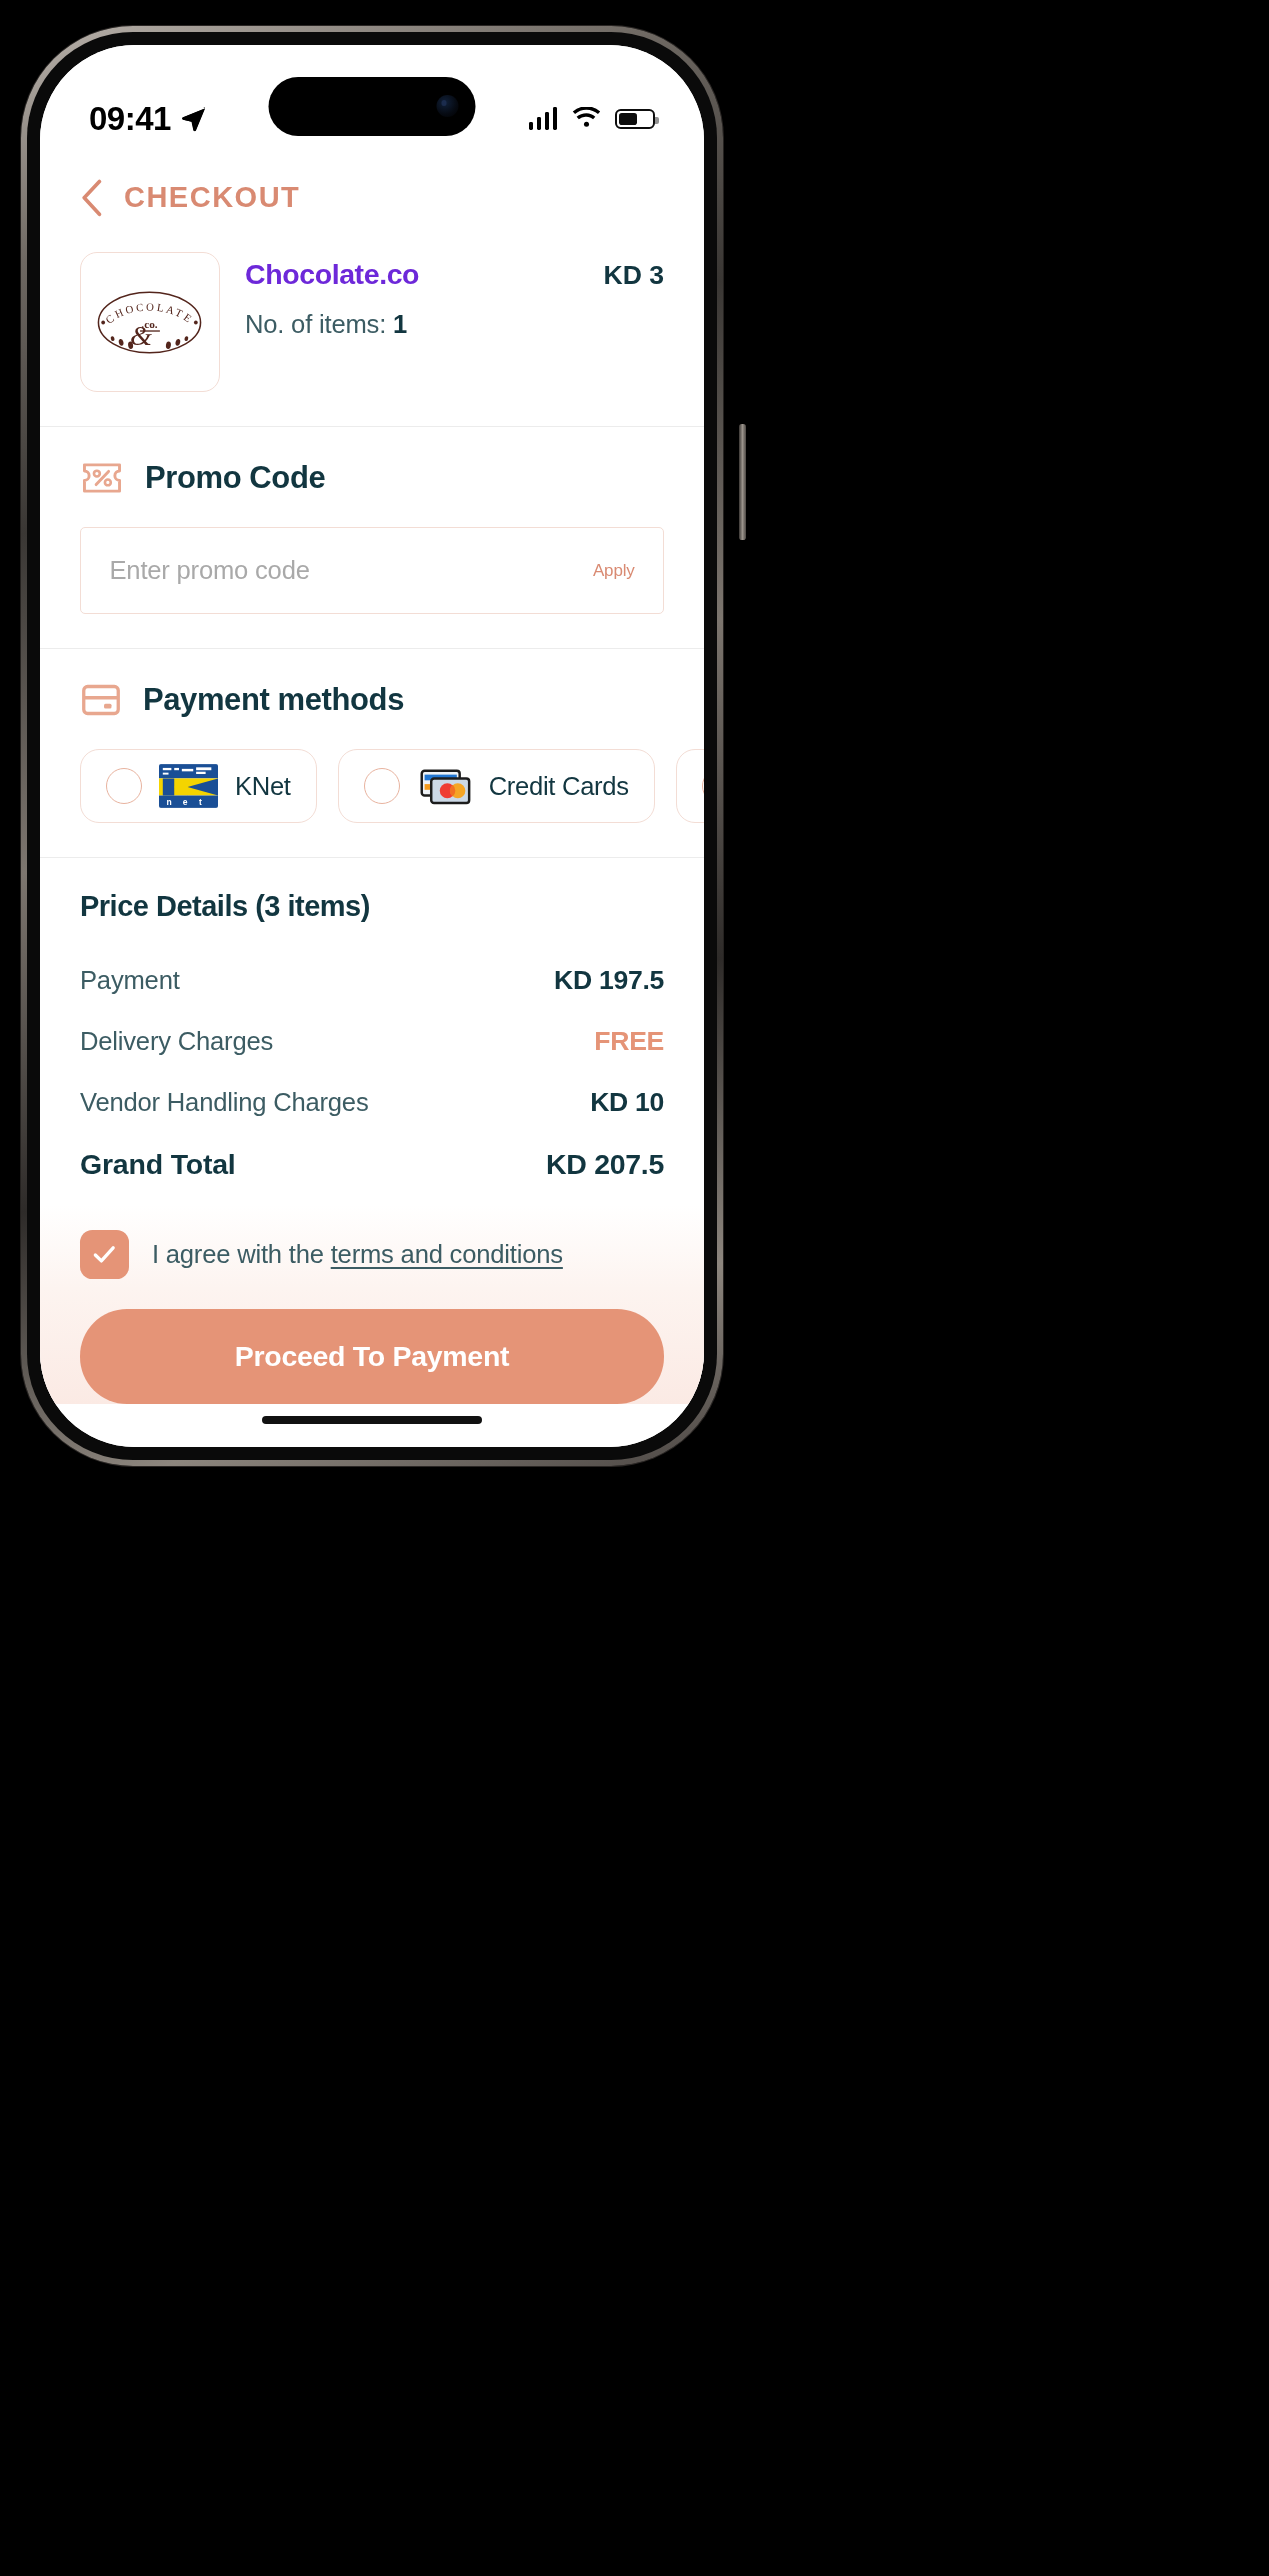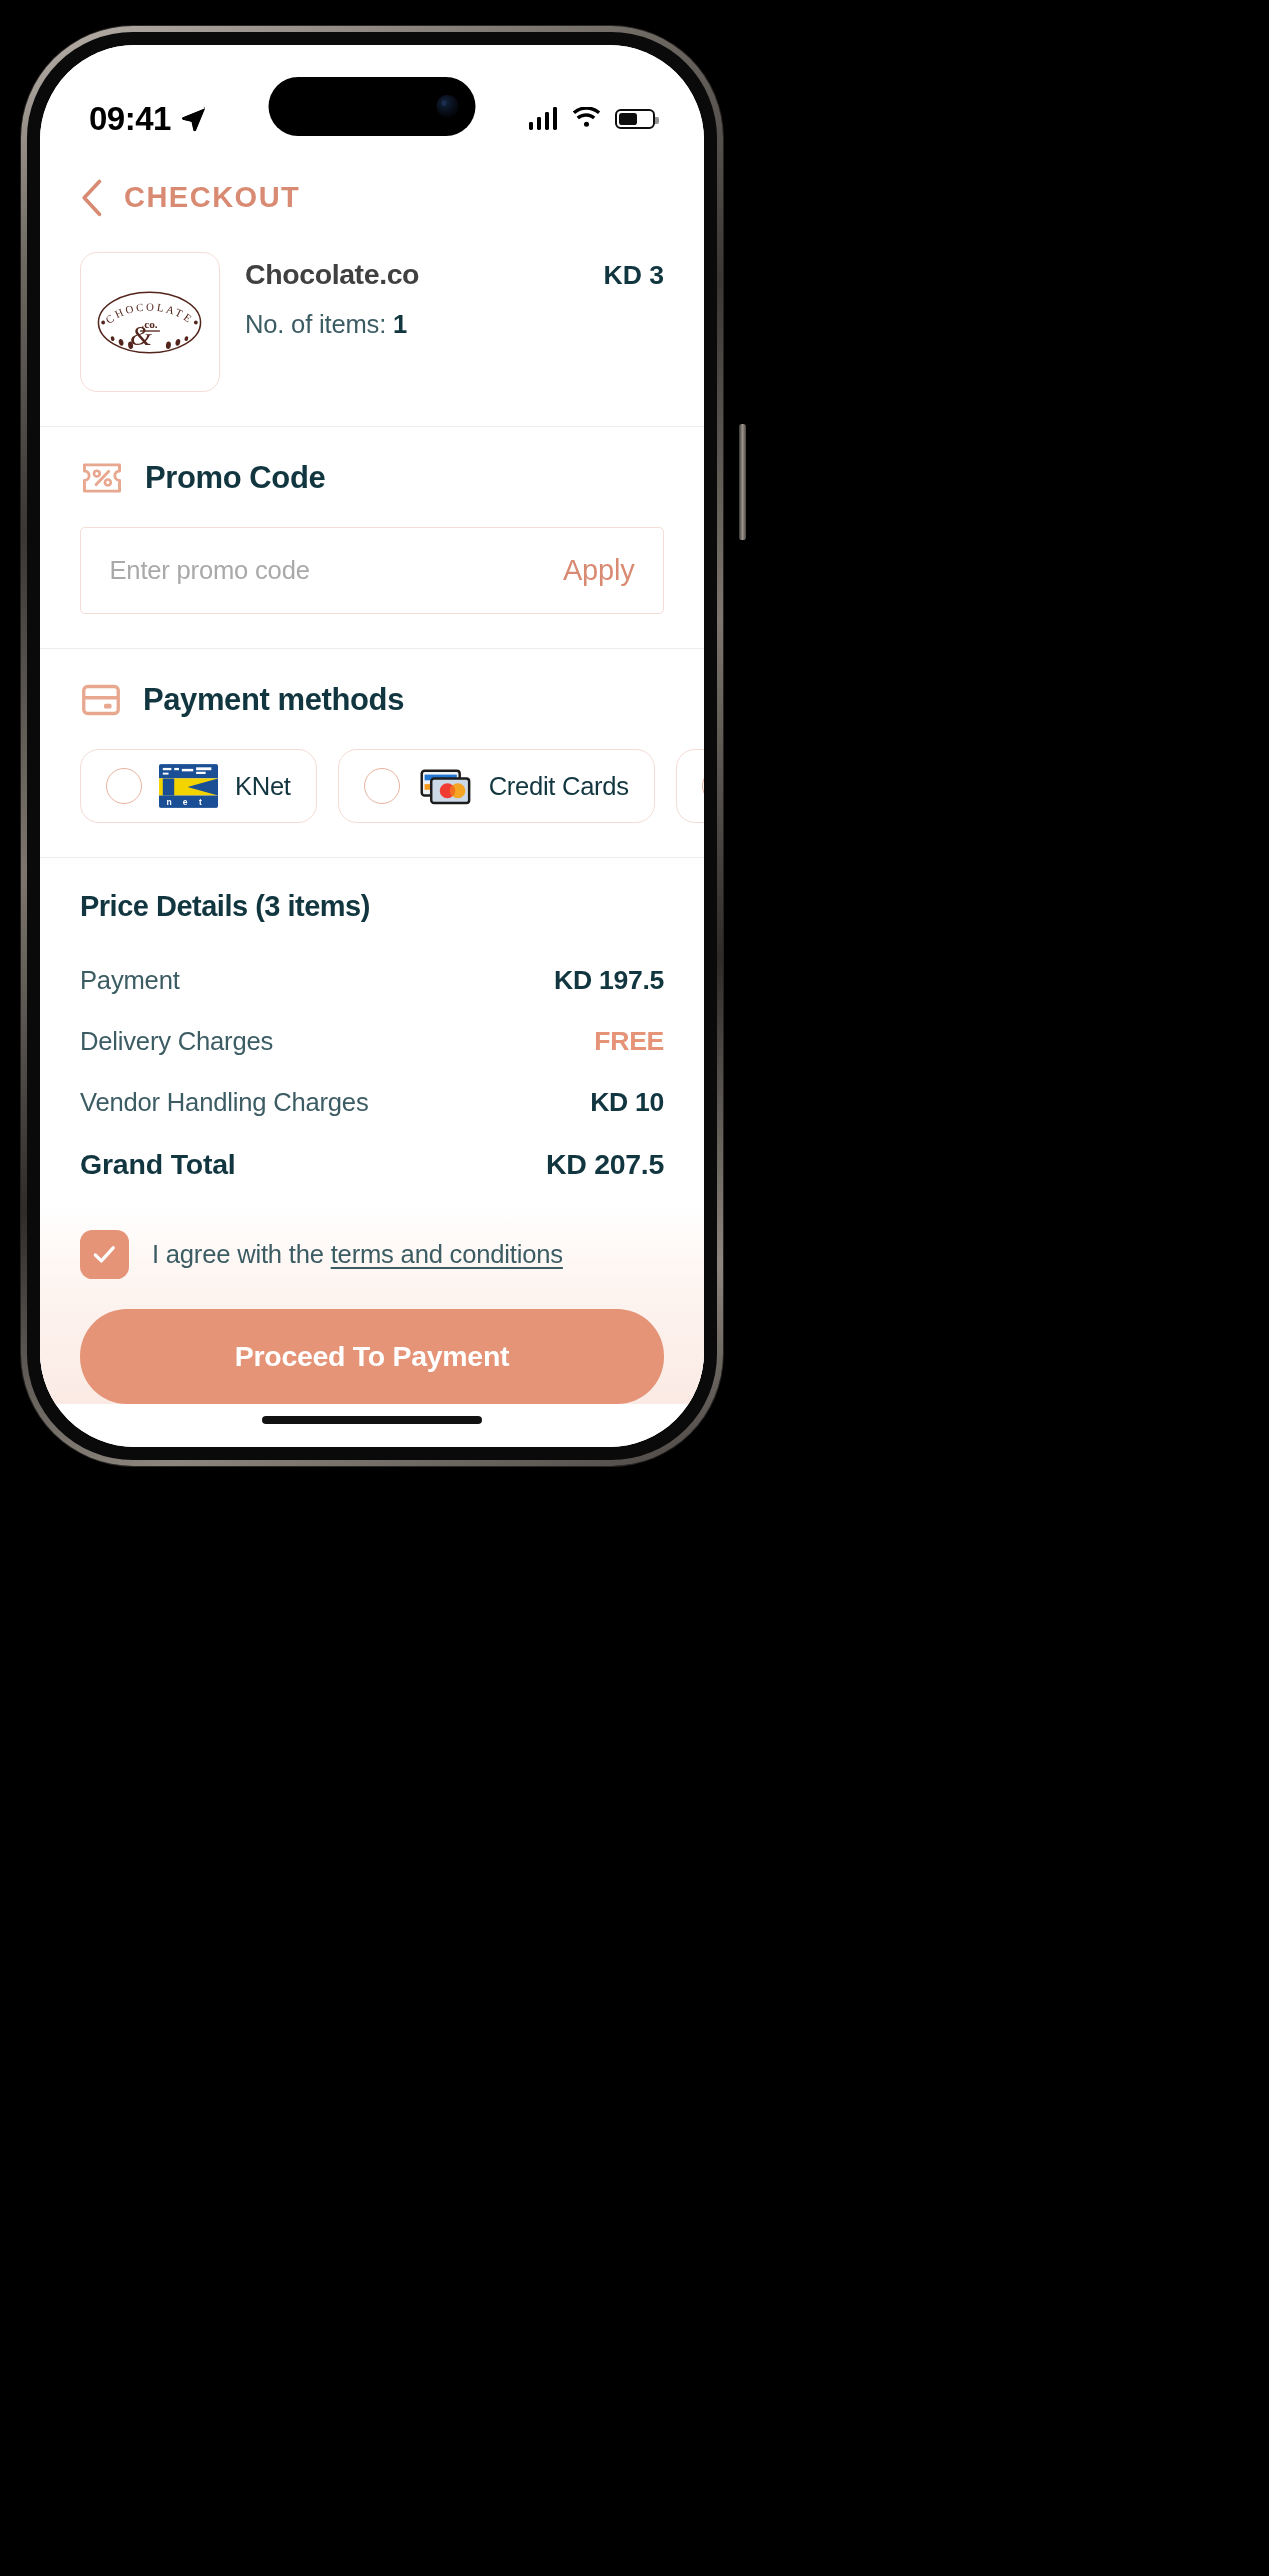--- a/index.html
+++ b/index.html
@@ -102,21 +102,21 @@
 
   
   .merchant{ display:flex; gap:25px; padding:13.3px 40px 34px 40px; align-items:flex-start; }
   .merch-logo{
     width:140px; height:140px; flex:0 0 auto;
     border:1.4px solid #f3ddd5; border-radius:17px; background:#fff;
     display:flex; align-items:center; justify-content:center;
   }
   .merch-info{ flex:1 1 auto; padding-top:5.7px; }
   .merch-name{
-    font-size:28.5px; font-weight:700; color:#404040; letter-spacing:-0.4px;
+    font-size:28.5px; font-weight:700; color:#6d28d9; letter-spacing:-0.4px;
     margin-bottom:19px;
   }
   .merch-count{ font-size:25.6px; color:#3c5c63; letter-spacing:-0.2px; }
   .merch-count b{ color:#123640; font-weight:700; }
   .merch-price{
     font-size:26.6px; font-weight:700; color:#123640; padding-top:7.6px; white-space:nowrap;
   }
 
   
   .section{ padding:32px 40px 34px 40px; }
@@ -128,21 +128,21 @@
     height:87px; border:1.4px solid #f3ddd5; border-radius:5px;
     display:flex; align-items:center; padding:0 28.5px; background:#fff;
   }
   .promo-input{
     flex:1 1 auto; border:none; outline:none; background:transparent;
     font-size:25.6px; color:#123640; font-family:"Liberation Sans", sans-serif;
     letter-spacing:-0.2px;
   }
   .promo-input::placeholder{ color:#a9a9a9; }
   .promo-apply{
-    font-size:29px; color:#d98a72; letter-spacing:-0.2px; cursor:pointer;
+    font-size:17px; color:#d98a72; letter-spacing:-0.2px; cursor:pointer;
     padding-left:17px;
   }
 
   
   .pay-row{ display:flex; gap:21px; padding-right:0; }
   .pay-chip{
     flex:0 0 auto; height:74px; border:1.4px solid #f3ddd5; border-radius:19px;
     display:flex; align-items:center; gap:17px; padding:0 25px; background:#fff;
   }
   .radio{

